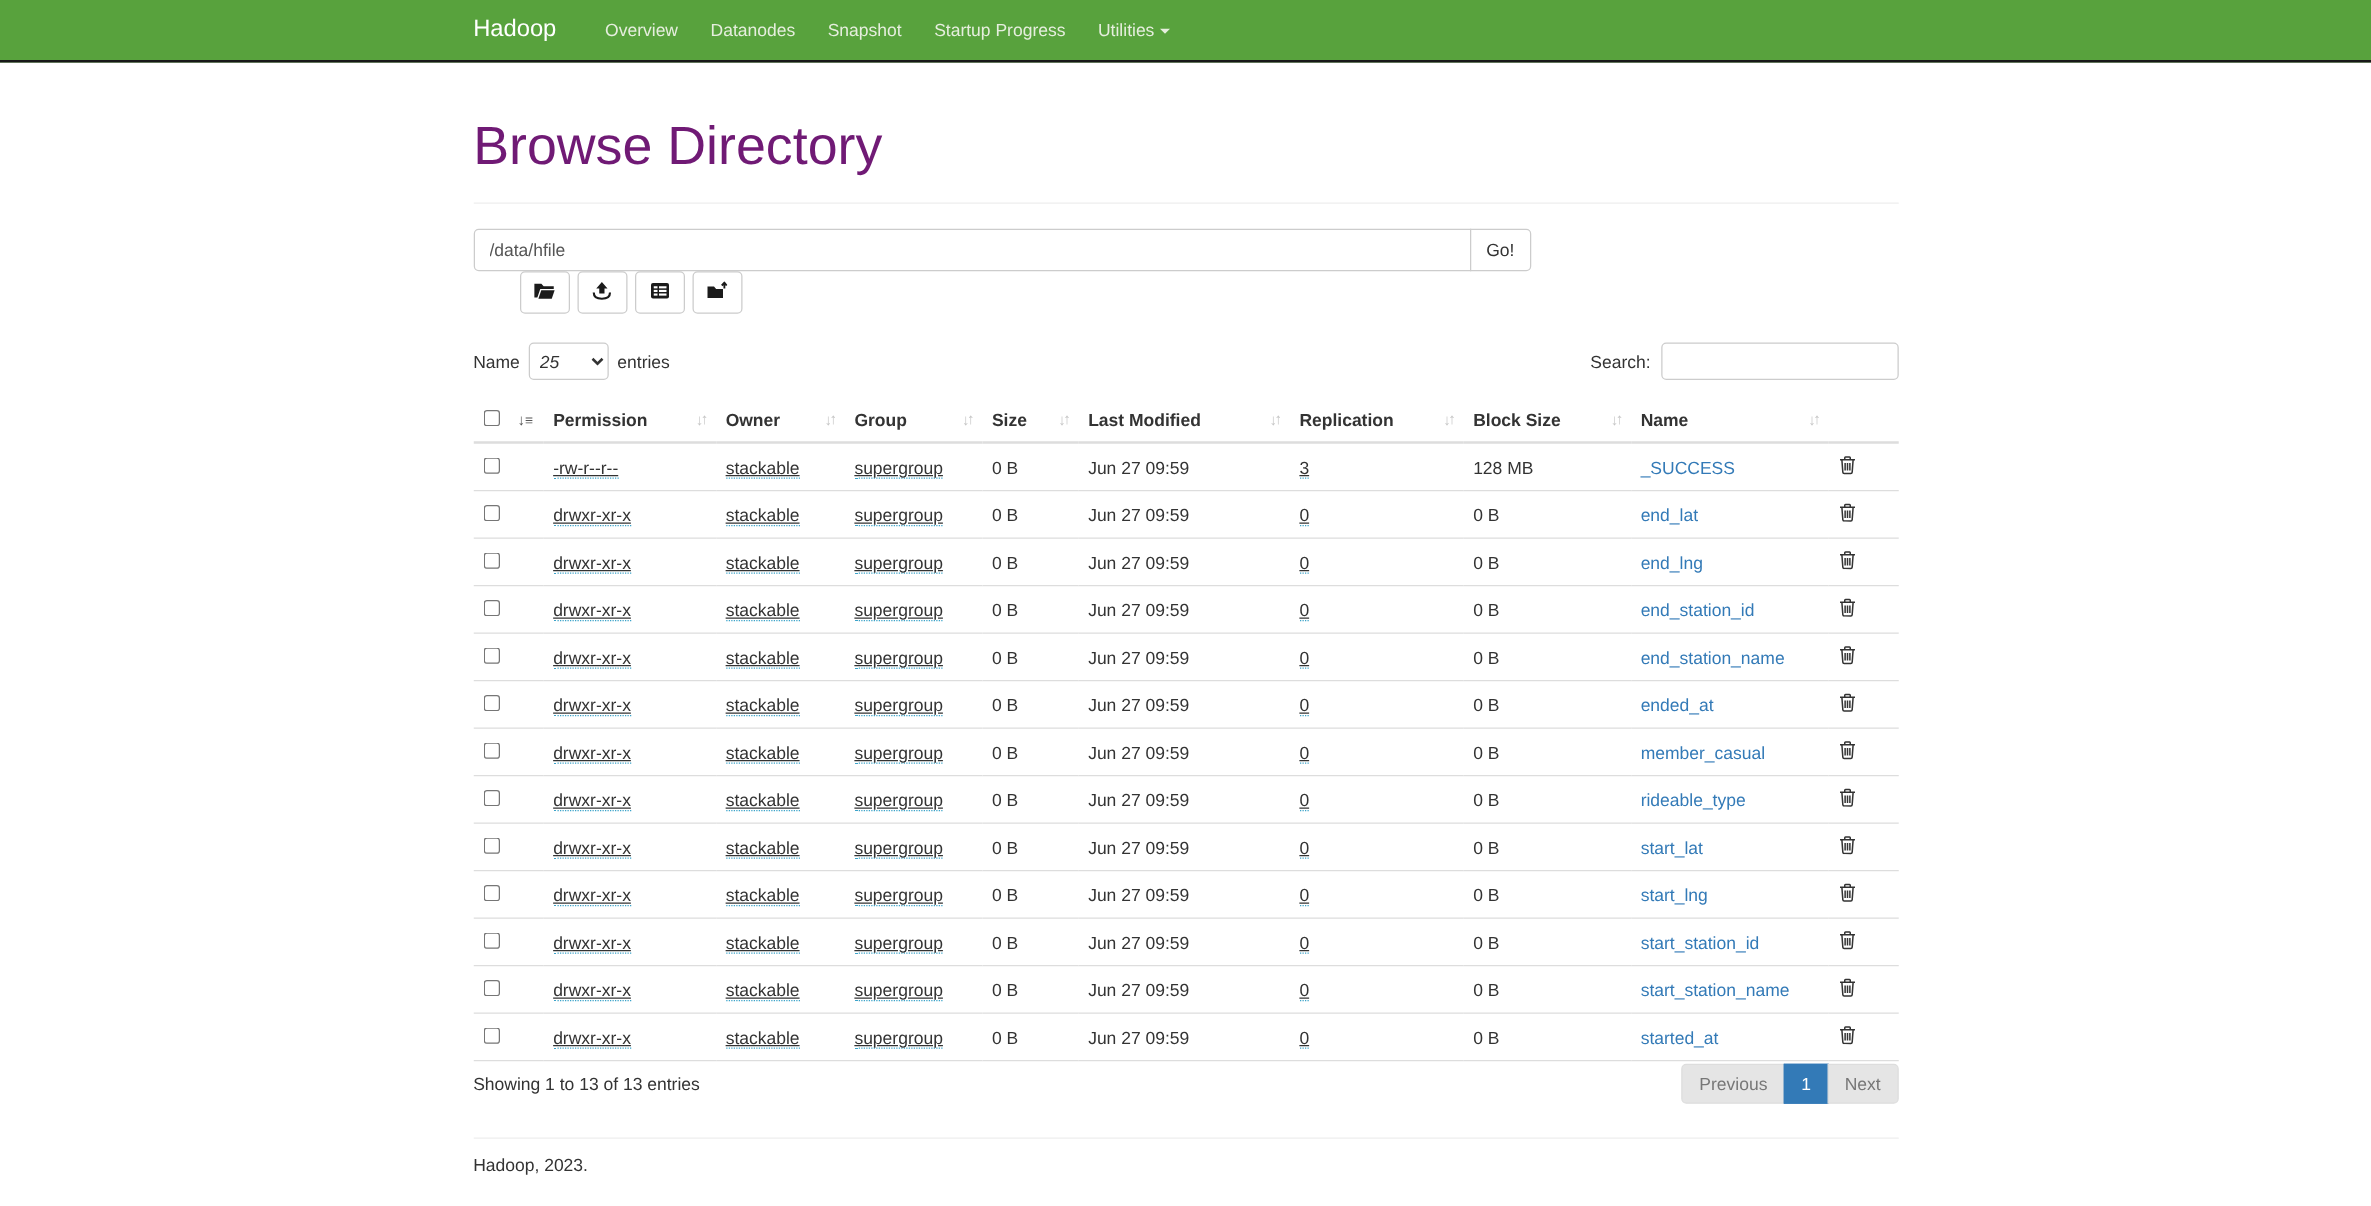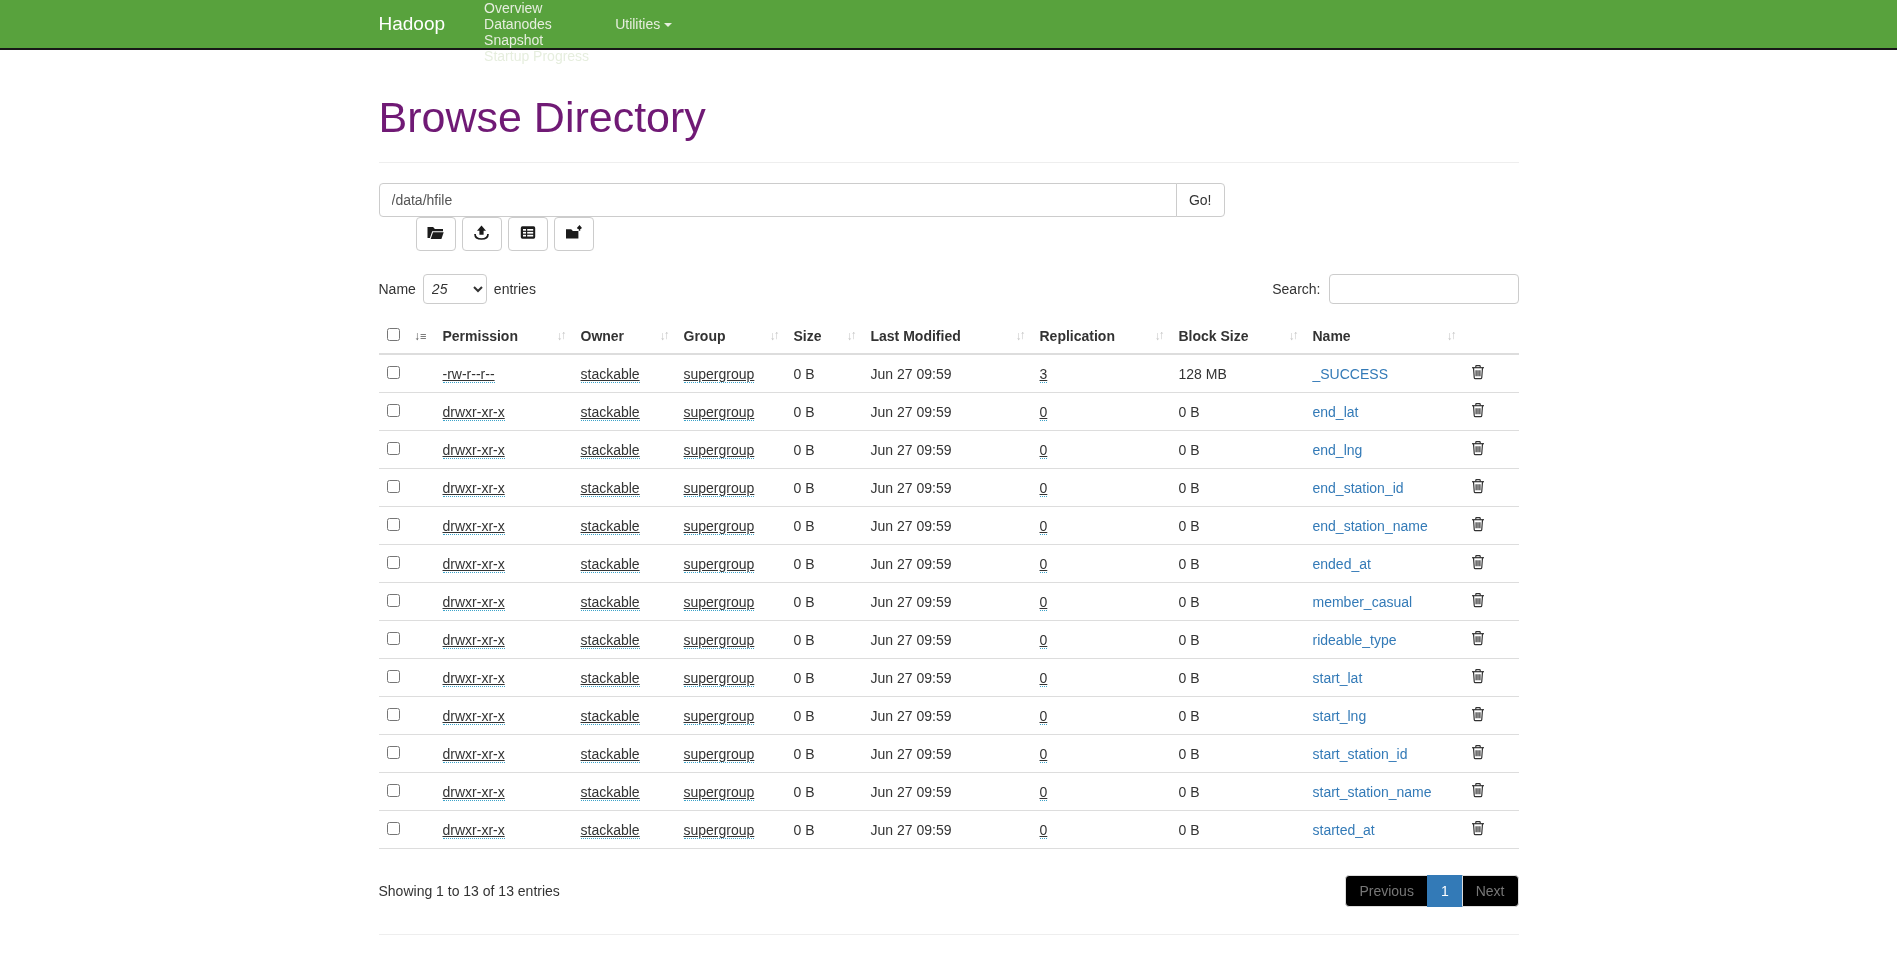--- a/index.html
+++ b/index.html
@@ -15,21 +15,21 @@
   html,body{margin:0;padding:0;}
   body{
     width:1897px;height:965px;overflow:hidden;background:#fff;
     font-family:"Liberation Sans","DejaVu Sans",sans-serif;
     color:var(--text);font-size:14px;position:relative;
   }
   
   .navbar{height:50px;background:var(--green);border-bottom:2px solid var(--navbar-border);}
   .navbar-inner{width:1140px;margin:0 auto;height:100%;display:flex;align-items:center;}
   .brand{color:#ffffff;font-size:19px;text-decoration:none;margin-right:26px;cursor:pointer;}
-  .nav-list{list-style:none;margin:0;padding:0;display:flex;align-items:flex-start;height:100%;flex-direction:column;}
+  .nav-list{list-style:none;margin:0;padding:0;display:flex;align-items:flex-start;height:100%;}
   .nav-item{height:100%;display:flex;align-items:center;}
   .nav-item a{color:#e6eede;text-decoration:none;font-size:14px;padding:0 13px;cursor:pointer;white-space:nowrap;}
   .caret{display:inline-block;width:0;height:0;margin-left:4px;vertical-align:middle;
     border-top:4px solid #e6eede;border-left:4px solid transparent;border-right:4px solid transparent;}
   
   .container{width:1140px;margin:0 auto;}
   h1.page-title{font-size:43px;font-weight:400;margin:43px 0 20px;color:#701a75;}
   hr{border:none;border-top:1px solid #eee;margin:0;}
   
   .path-row{display:flex;align-items:flex-start;margin-top:20px;flex-direction:column;}
@@ -55,24 +55,24 @@
   td{padding:9px 8px;border-bottom:1px solid var(--border);white-space:nowrap;overflow:hidden;}
   .sort{position:absolute;right:8px;top:9px;font-size:12px;color:#c6c6c6;letter-spacing:-2px;line-height:17px;}
   .sort .up{display:inline-block;transform:translateY(-1px);}
   .sort-active{color:#555;letter-spacing:0;}
   .sort-active .bars{font-size:11px;letter-spacing:0;}
   .dotted{border-bottom:1px dotted var(--dotted);cursor:pointer;text-decoration:underline;}
   a.name-link{color:var(--link-blue);text-decoration:none;cursor:pointer;}
   .trash-btn{background:none;border:none;cursor:pointer;padding:0;display:inline-flex;align-items:center;}
   input[type=checkbox]{width:13px;height:13px;margin:0;cursor:pointer;}
   
-  .table-footer{display:flex;justify-content:space-between;align-items:center;margin-top:26px;}
+  .table-footer{display:flex;justify-content:space-between;align-items:center;margin-top:2px;}
   .summary{font-size:14px;color:#333;}
   ul.pagination{list-style:none;display:flex;margin:0;padding:0;}
-  .pagination a{display:block;padding:7px 13px;border:1px solid var(--border);background:#000000;color:#777;
+  .pagination a{display:block;padding:7px 13px;border:1px solid var(--border);background:#e5e5e5;color:#777;
     text-decoration:none;font-size:14px;margin-left:-1px;cursor:pointer;}
   .pagination li:first-child a{border-radius:4px 0 0 4px;margin-left:0;}
   .pagination li:last-child a{border-radius:0 4px 4px 0;text-align:right;}
   .pagination li.active a{background:var(--link-blue);border-color:var(--link-blue);color:#fff;}
   
   .page-footer{margin-top:27px;}
   .footer-text{margin:13px 0 0;font-size:14px;color:#333;}
 </style>
 </head>
 <body>
@@ -512,14 +512,15 @@
           <a>1</a>
         </li>
       <li>
           <a>Next</a>
         </li>
     </ul>
   </div>
 
   <div class="page-footer">
     <hr>
+    <p class="footer-text">Hadoop, 2023.</p>
   </div>
 </div>
 
 </body></html>

